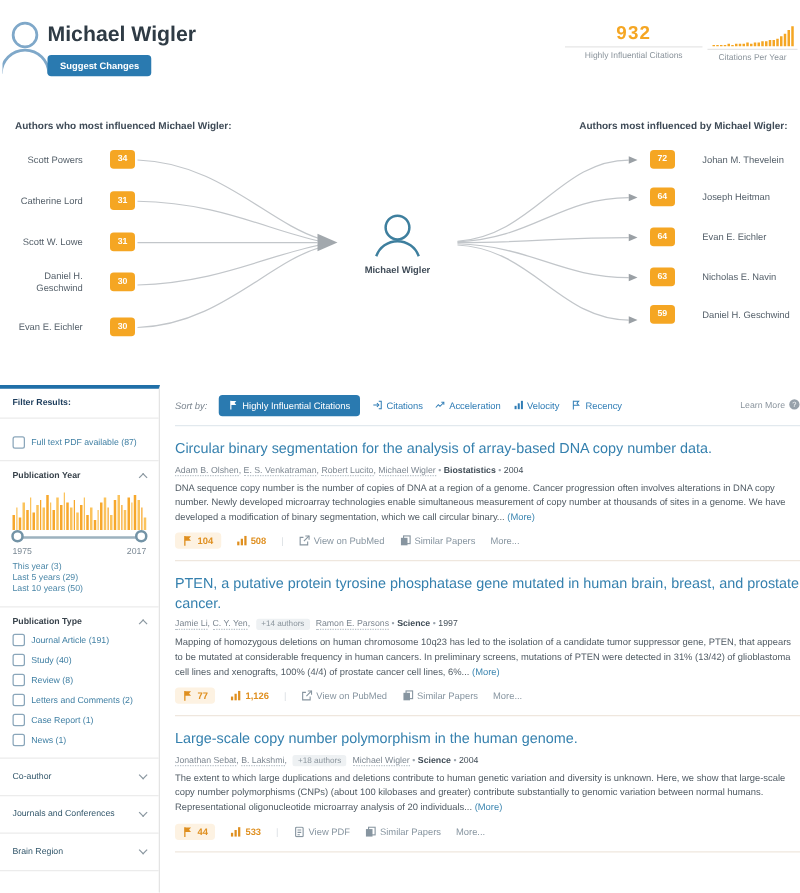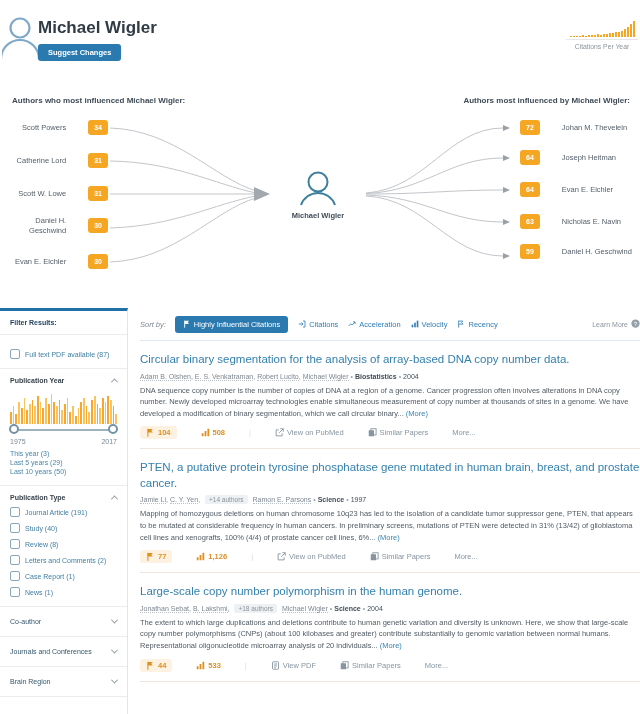--- a/index.html
+++ b/index.html
@@ -68,40 +68,45 @@
   .paper { padding:11px 0 9px; border-bottom:1px solid #efe7de; }
   .ptitle { font-size:11.5px; color:#3580ae; line-height:1.35; margin-bottom:5px; cursor:pointer; }
   .byline { font-size:7px; color:#7d8791; margin-bottom:5px; }
   .byline a.auth { color:#7d8791; text-decoration:none; border-bottom:1px dotted #b9c2c9; cursor:pointer; }
   .byline .sep { color:#9aa4ad; margin:0 2px; }
   .byline .venue { font-weight:bold; color:#414d57; }
   .byline .yr { color:#414d57; }
   .more-authors { background:#eef1f3; color:#8a949c; font-size:6.5px; border-radius:2px; padding:1px 4px; margin:0 3px; cursor:pointer; }
   .abstract { font-size:7.5px; color:#505b64; line-height:1.55; margin-bottom:7px; }
   .more-link { color:#3b85b0; cursor:pointer;margin-top:28px; }
-  .statsrow { display:flex; align-items:center; gap:24px; font-size:7.5px; }
+  .statsrow { display:flex; align-items:center; gap:12px; font-size:7.5px; }
   .hic-pill { display:flex; align-items:center; gap:3px; background:#fdf2e2; border-radius:3px; padding:2px 6px; color:#df8f1f; font-weight:bold; cursor:pointer; }
   .cit-count { display:flex; align-items:center; gap:3px; color:#df8f1f; font-weight:bold; cursor:pointer; }
   .statsrow .vbar { color:#d8dde1; }
   .actlink { display:flex; align-items:center; gap:3px; color:#8795a0; cursor:pointer; }
   .statsrow svg { width:9px; height:9px; }
 </style>
 </head>
 <body>
 
 <div class="page">
 
   <div class="header">
     <svg class="avatar-svg" width="38" height="48" viewBox="0 0 38 48">
       <circle cx="18" cy="15" r="9.5" fill="none" stroke="#7fa8c9" stroke-width="2.2"></circle>
       <path d="M-1 46 A19 19 0 0 1 37 46" fill="none" stroke="#7fa8c9" stroke-width="2.2"></path>
     </svg>
     <div class="hname">Michael Wigler</div>
     <button class="suggest">Suggest Changes</button>
 
+    <div class="stat-block" id="stat-hic">
+      <div class="stat-num">932</div>
+      <div class="stat-rule"></div>
+      <div class="stat-label">Highly Influential Citations</div>
+    </div>
     <div class="stat-block" id="stat-cpy">
       <div class="spark" id="sparkline">
           <i style="height: 1px;"></i>
           <i style="height: 1px;"></i>
           <i style="height: 1px;"></i>
           <i style="height: 1px;"></i>
           <i style="height: 2px;"></i>
           <i style="height: 1px;"></i>
           <i style="height: 2px;"></i>
           <i style="height: 2px;"></i>

